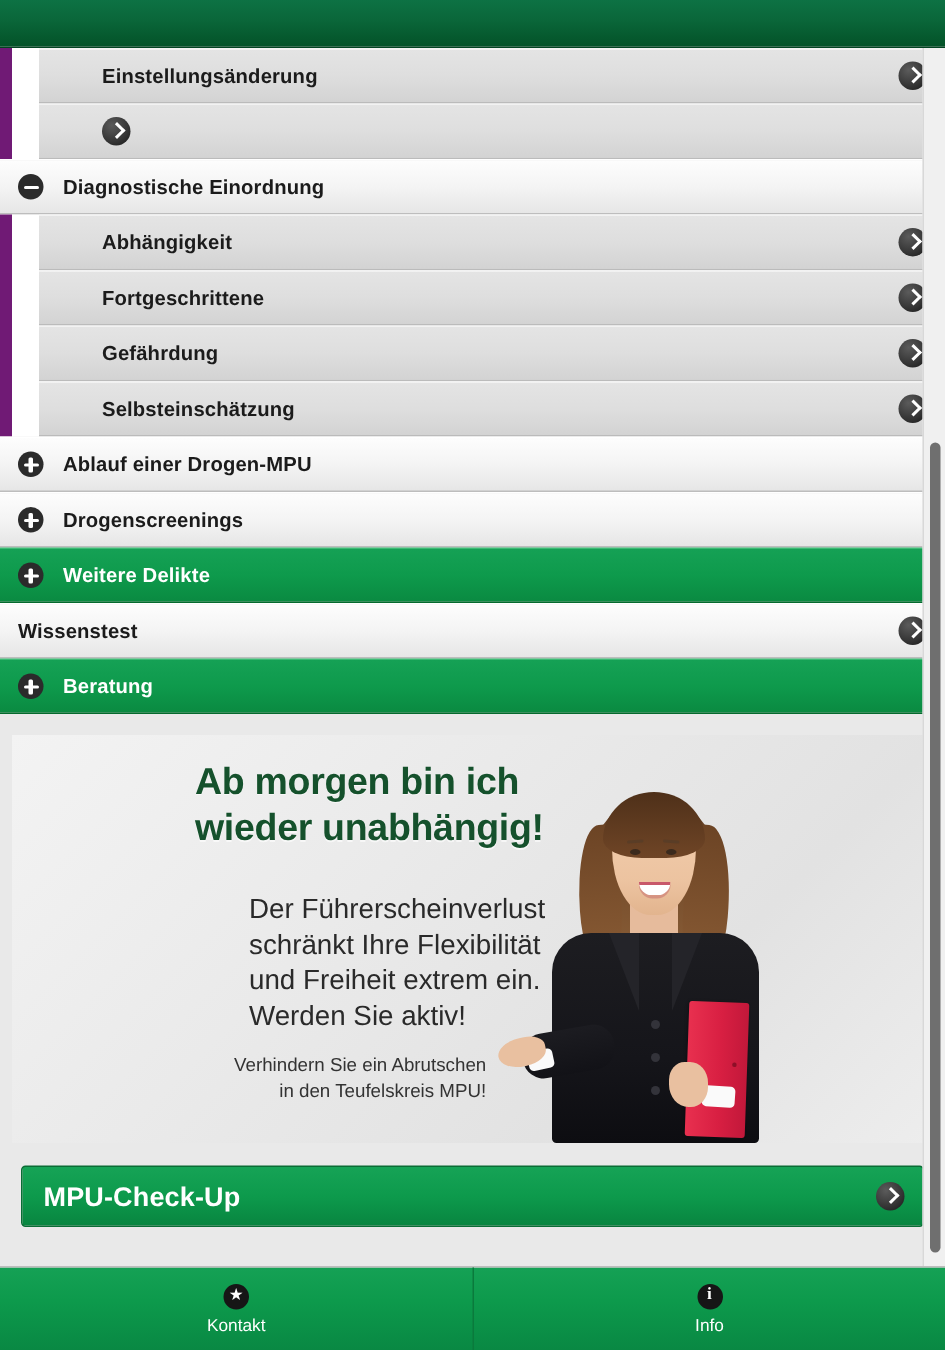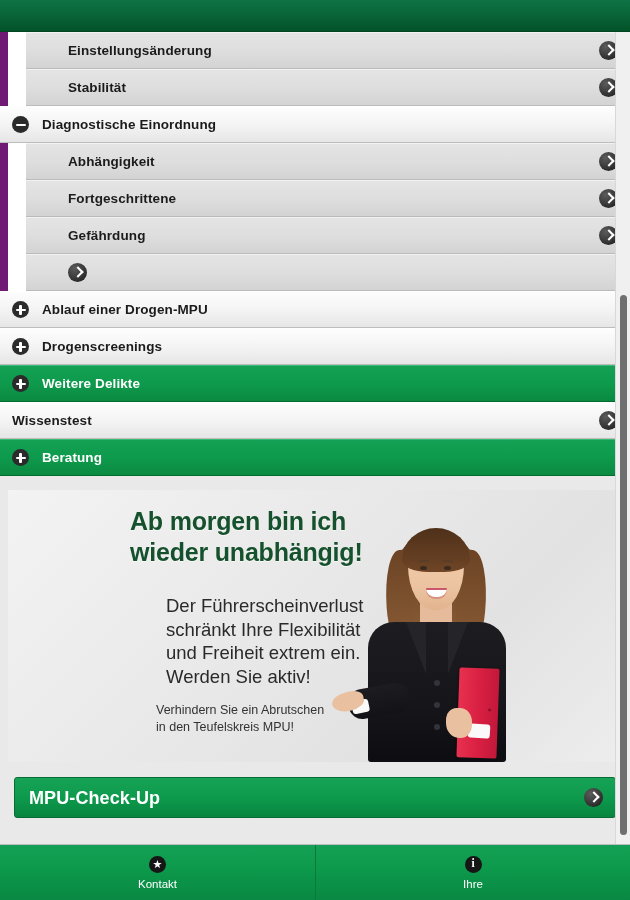--- a/index.html
+++ b/index.html
@@ -186,20 +186,21 @@
     white-space: pre-line;
   }
 
   .banner-sub {
     position: absolute;
     left: 148px; top: 212px;
     font-size: 12.5px;
     color: #333333;
     line-height: 1.35;
     white-space: pre-line;
+    text-align: right;
   }
 
   
   .woman {
     position: absolute;
     right: 96px; bottom: 0;
     width: 180px; height: 252px;
   }
   .w-hair-back {
     position: absolute; left: 42px; top: 20px;
@@ -447,21 +448,20 @@
   <div class="viewport">
 
     <div class="accordion-shell">
 
       <div class="group-body">
         <div class="row sub">
           <span class="row-label">Einstellungsänderung</span>
           <span class="chevron"></span>
         </div>
         <div class="row sub">
-          <span class="row-label">Stabilität</span>
           <span class="chevron"></span>
         </div>
       </div>
 
       <div class="row level0">
         <span class="toggle-icon"></span>
         <span class="row-label">Diagnostische Einordnung</span>
       </div>
 
       <div class="group-body">
@@ -471,20 +471,21 @@
         </div>
         <div class="row sub">
           <span class="row-label">Fortgeschrittene</span>
           <span class="chevron"></span>
         </div>
         <div class="row sub">
           <span class="row-label">Gefährdung</span>
           <span class="chevron"></span>
         </div>
         <div class="row sub">
+          <span class="row-label">Selbsteinschätzung</span>
           <span class="chevron"></span>
         </div>
       </div>
 
       <div class="row level0">
         <span class="toggle-icon plus"></span>
         <span class="row-label">Ablauf einer Drogen-MPU</span>
       </div>
 
       <div class="row level0">
@@ -570,17 +571,17 @@
     <div class="tab">
       <span class="tab-ico">
         <span class="star">★</span>
       </span>
       <span class="tab-label">Kontakt</span>
     </div>
     <div class="tab">
       <span class="tab-ico">
         <span class="infoglyph">i</span>
       </span>
-      <span class="tab-label">Ihre</span>
+      <span class="tab-label">Info</span>
     </div>
   </div>
 
 </div>
 
 </body></html>

